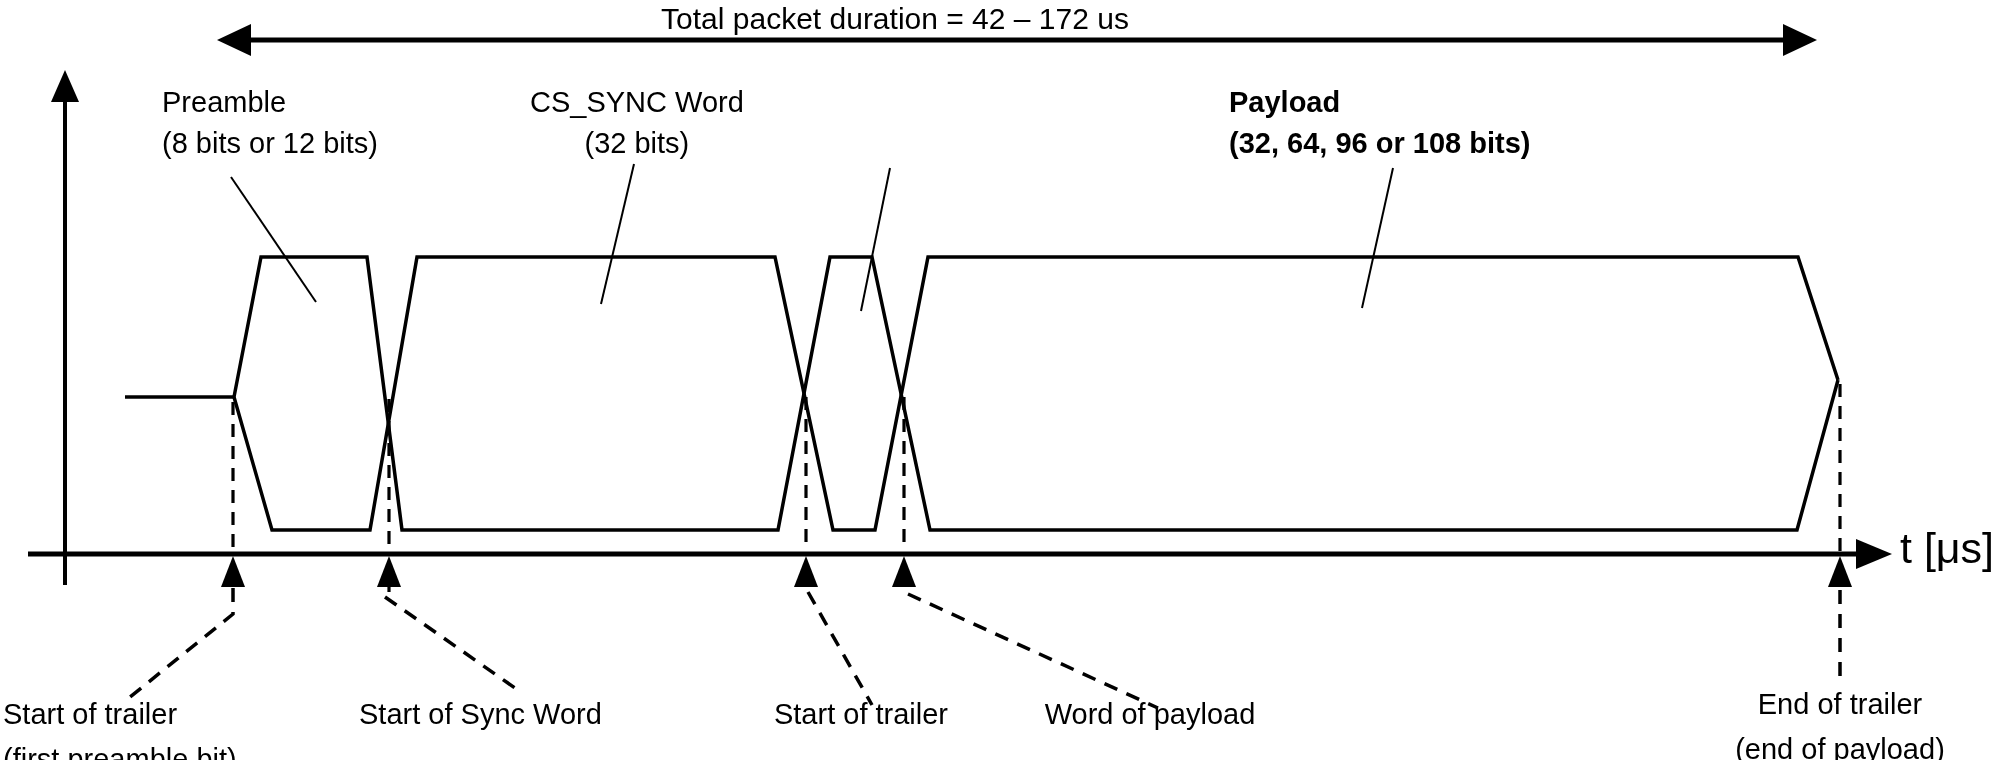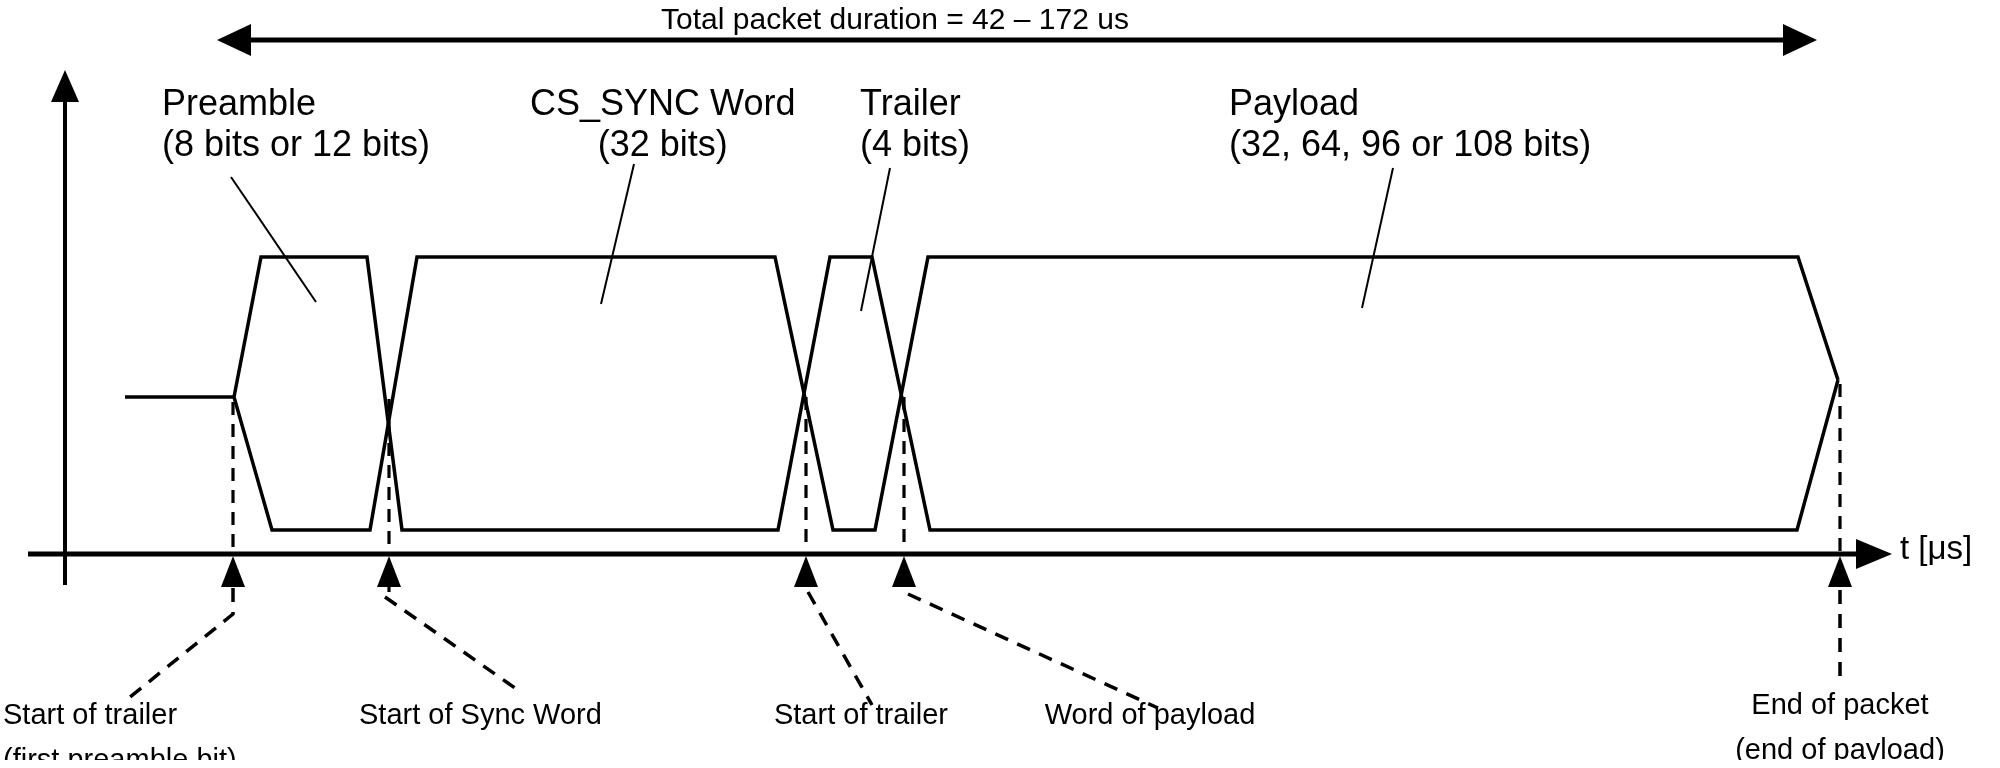--- a/index.html
+++ b/index.html
@@ -6,24 +6,24 @@
   #stage{
     position:relative;
     width:2000px;height:760px;
     background:#ffffff;
     font-family:"Liberation Sans", sans-serif;
     color:#000000;
     overflow:hidden;
   }
   #diagram-svg{position:absolute;left:0;top:0;}
   .lbl{position:absolute;white-space:nowrap;color:#000;}
-  .seg-label{font-size:36px;line-height:41px;text-align:left;}
+  .seg-label{font-size:29px;line-height:41px;text-align:left;}
   .title-label{font-size:30px;line-height:34px;}
   .marker-label{font-size:29px;line-height:45px;}
-  .axis-label{font-size:33px;line-height:36px;}
+  .axis-label{font-size:43px;line-height:36px;}
   .center{text-align:center;transform:translateX(-50%);}
 </style>
 </head>
 <body>
 
 <div id="stage">
 
   <svg id="diagram-svg" width="2000" height="768" viewBox="0 0 2000 768">
 
     <g>
@@ -85,40 +85,36 @@
   <div class="lbl axis-label" style="left:1900px;top:530px;">t [μs]</div>
 
   <div class="lbl seg-label" style="left:162px;top:82px;">
     <div>Preamble</div>
     <div>(8 bits or 12 bits)</div>
   </div>
   <div class="lbl seg-label" style="left:530px;top:82px;text-align:center;">
     <div>CS_SYNC Word</div>
     <div>(32 bits)</div>
   </div>
-  <div class="lbl seg-label" style="left:860px;top:82px;">
-    <div>Trailer</div>
-    <div>(4 bits)</div>
-  </div>
-  <div class="lbl seg-label" style="left:1229px;top:82px;">
+  <div class="lbl seg-label" style="left:1229px;top:82px;font-weight:bold;">
     <div>Payload</div>
     <div>(32, 64, 96 or 108 bits)</div>
   </div>
 
   <div class="lbl marker-label" style="left:3px;top:692px;">
     <div>Start of trailer</div>
     <div>(first preamble bit)</div>
   </div>
   <div class="lbl marker-label center" style="left:861px;top:692px;">
     <div>Start of trailer</div>
   </div>
   <div class="lbl marker-label" style="left:359px;top:692px;">
     <div>Start of Sync Word</div>
   </div>
   <div class="lbl marker-label center" style="left:1150px;top:692px;">
     <div>Word of payload</div>
   </div>
   <div class="lbl marker-label center" style="left:1840px;top:682px;">
-    <div>End of packet</div>
+    <div>End of trailer</div>
     <div>(end of payload)</div>
   </div>
 
 </div>
 
 </body></html>

